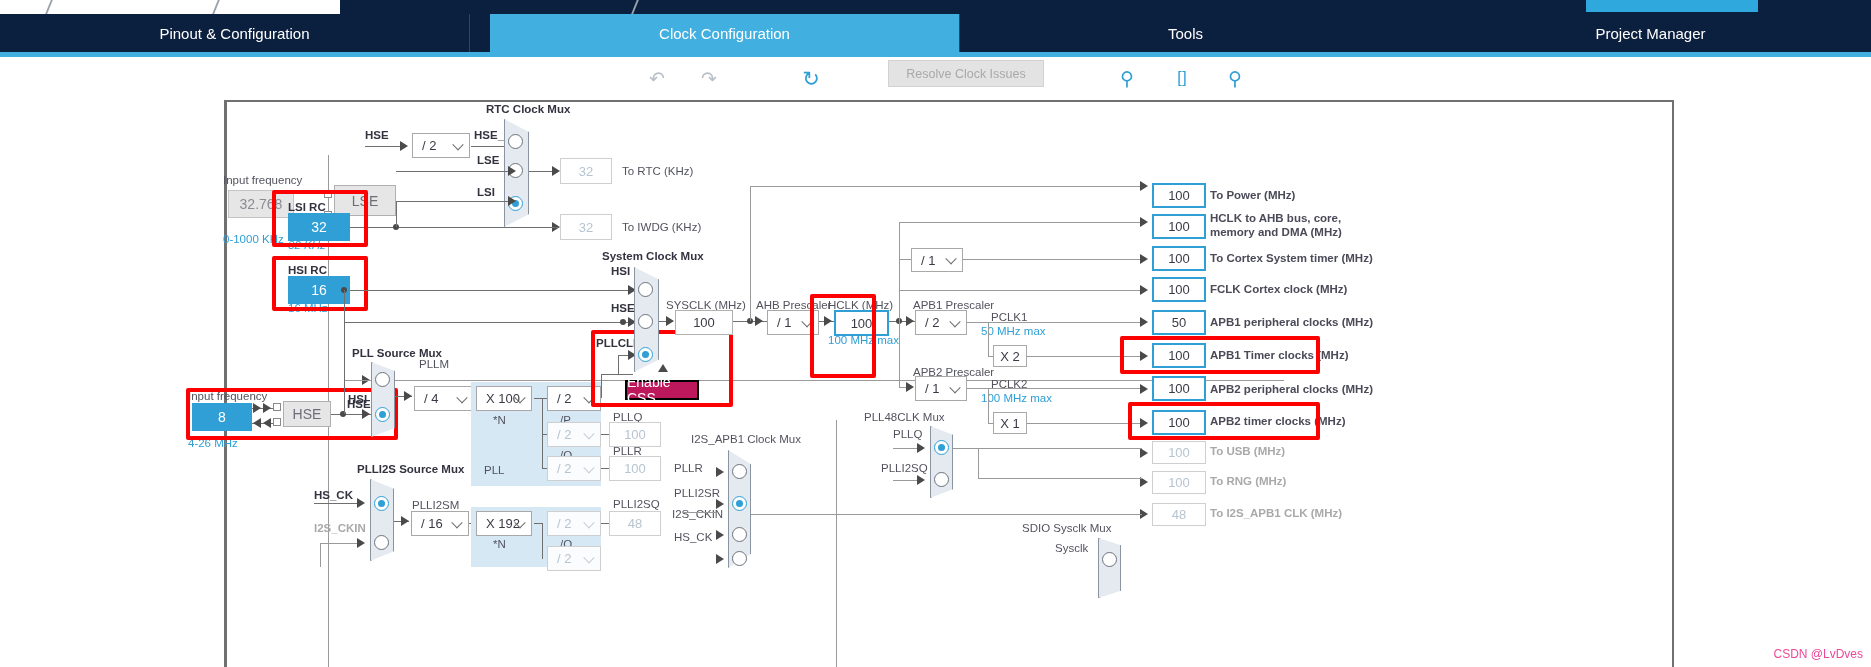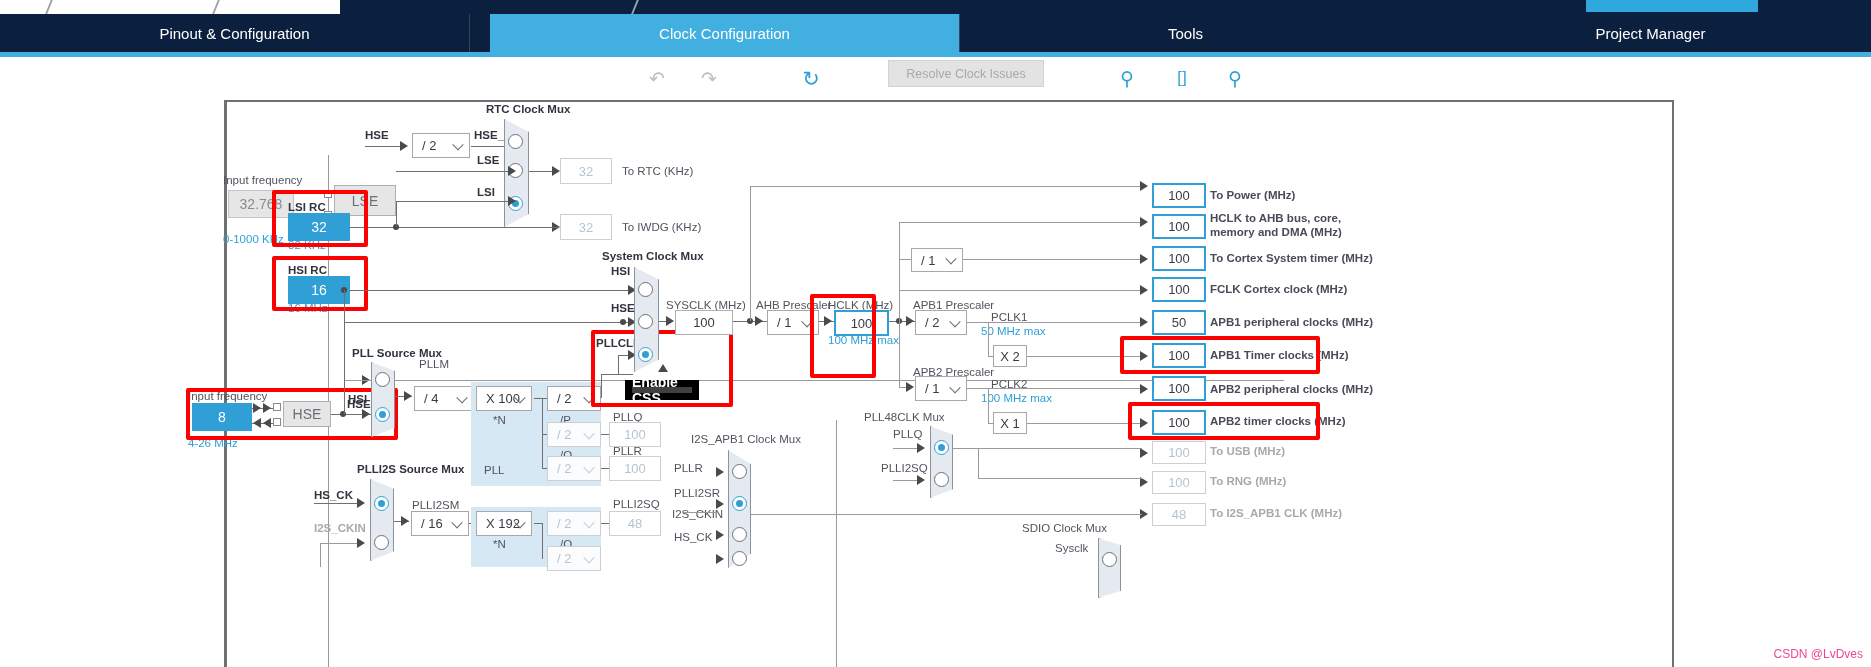--- a/index.html
+++ b/index.html
@@ -105,23 +105,22 @@
   .vbox {
     position: absolute;
     background: #ffffff;
     border: 1px solid #b0b0b0;
     display: flex; align-items: center; justify-content: center;
     font-size: 13px; color: #3a3a46;
   }
   .vbox.hl { border: 2px solid #2f9fd6; }
   .vbox.dis { color: #b7c4cf; border-color: #cfcfcf; }
   .vbox.cyan {
-    background: #404040; border: 7px solid #000000; color: #ffffff;
+    background: #be185d; border: 2px solid #000000; color: #ffffff;
     font-size: 14px;
-    font-weight: bold;
   }
 
   
   .sel {
     position: absolute;
     background: #ffffff; border: 1px solid #a8a8a8;
     display: flex; align-items: center;
     font-size: 13px; color: #3a3a46;
     padding-left: 9px;
     cursor: pointer;
@@ -329,21 +328,21 @@
   <div class="arrow" style="left:552px; top:222px;"></div>
   <div class="vbox dis" style="left:560px; top:214px; width:52px; height:26px;">
     <span>32</span>
   </div>
   <div class="lbl plain" style="left:622px; top:221px;">To IWDG (KHz)</div>
 
   <div class="lbl dark" style="left:288px; top:201px;">LSI RC</div>
   <div class="fbox" style="left:288px; top:213px; width:62px; height:28px;">
     <span>32</span>
   </div>
-  <div class="lbl blue" style="left:288px; top:239px;">32 KHz</div>
+  <div class="lbl blue" style="left:288px; top:239px;font-style:italic;">32 KHz</div>
   <div class="ln h" style="left:350px; top:227px; width:208px;"></div>
   <div class="dot" style="left:393px; top:224px;"></div>
   <div class="ln v" style="left:396px; top:201px; height:26px;"></div>
   <div class="ln h" style="left:396px; top:201px; width:117px;"></div>
   <div class="arrow" style="left:508px; top:196px;"></div>
   <div class="redbox" style="left:272px; top:190px; width:96px; height:57px;"></div>
 
   <div class="lbl dark" style="left:288px; top:264px;">HSI RC</div>
   <div class="fbox" style="left:288px; top:276px; width:62px; height:28px;">
     <span>16</span>
@@ -687,21 +686,21 @@
   <div class="lbl plain" style="left:674px; top:487px;">PLLI2SR</div>
   <div class="lbl plain" style="left:672px; top:508px;">I2S_CKIN</div>
   <div class="lbl plain" style="left:674px; top:531px;">HS_CK</div>
   <div class="ln h light" style="left:683px; top:512px; width:36px;"></div>
   <div class="arrow" style="left:716px; top:467px;"></div>
   <div class="arrow" style="left:716px; top:499px;"></div>
   <div class="arrow" style="left:716px; top:530px;"></div>
   <div class="arrow" style="left:716px; top:554px;"></div>
   <div class="ln h light" style="left:751px; top:514px; width:391px;"></div>
 
-  <div class="lbl plain" style="left:1022px; top:522px;">SDIO Clock Mux</div>
+  <div class="lbl plain" style="left:1022px; top:522px;">SDIO Sysclk Mux</div>
   <div class="lbl plain" style="left:1055px; top:542px;">Sysclk</div>
   <div class="mux t2" style="left:1098px; top:538px; width:23px; height:60px;"></div>
   <div class="radio" style="left:1102px; top:552px;"></div>
 
   <div class="ln h light" style="left:837px; top:514px; width:0px;"></div>
   <div class="ln v light" style="left:836px; top:420px; height:247px;"></div>
 
   <div class="watermark">CSDN @LvDves</div>
 
 </div>

